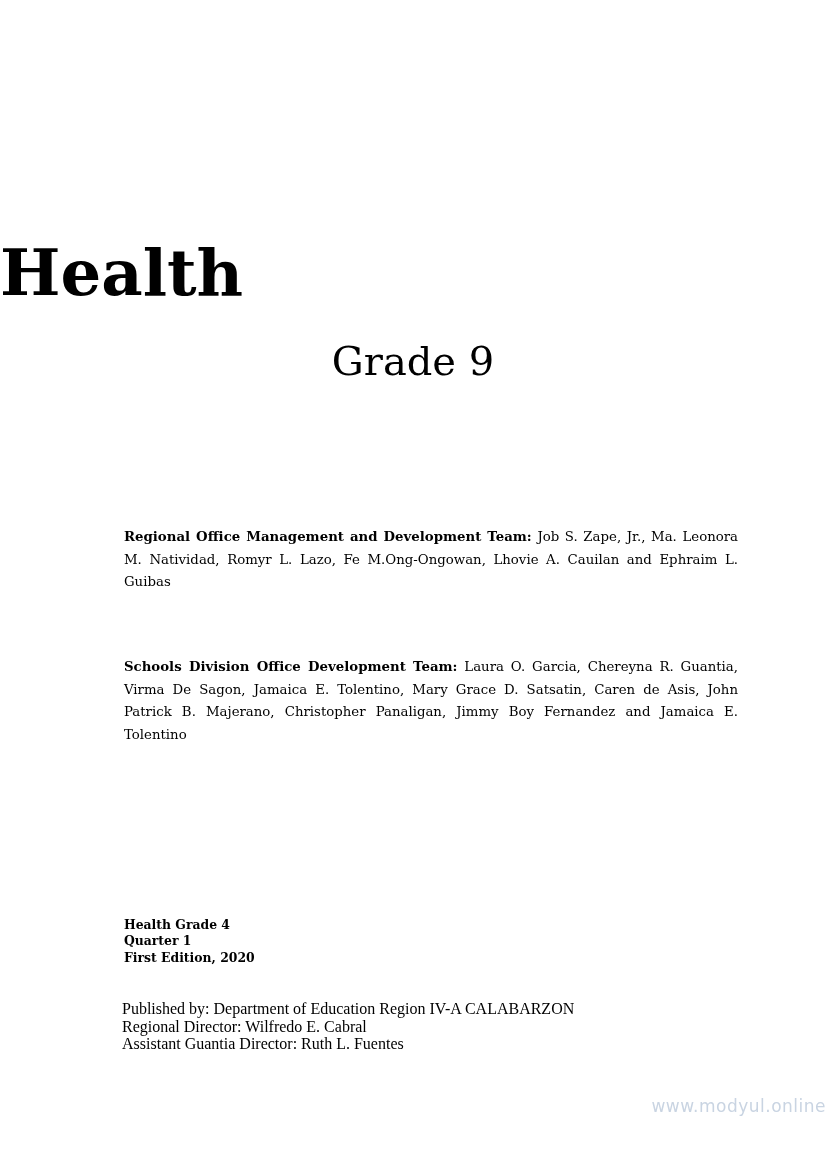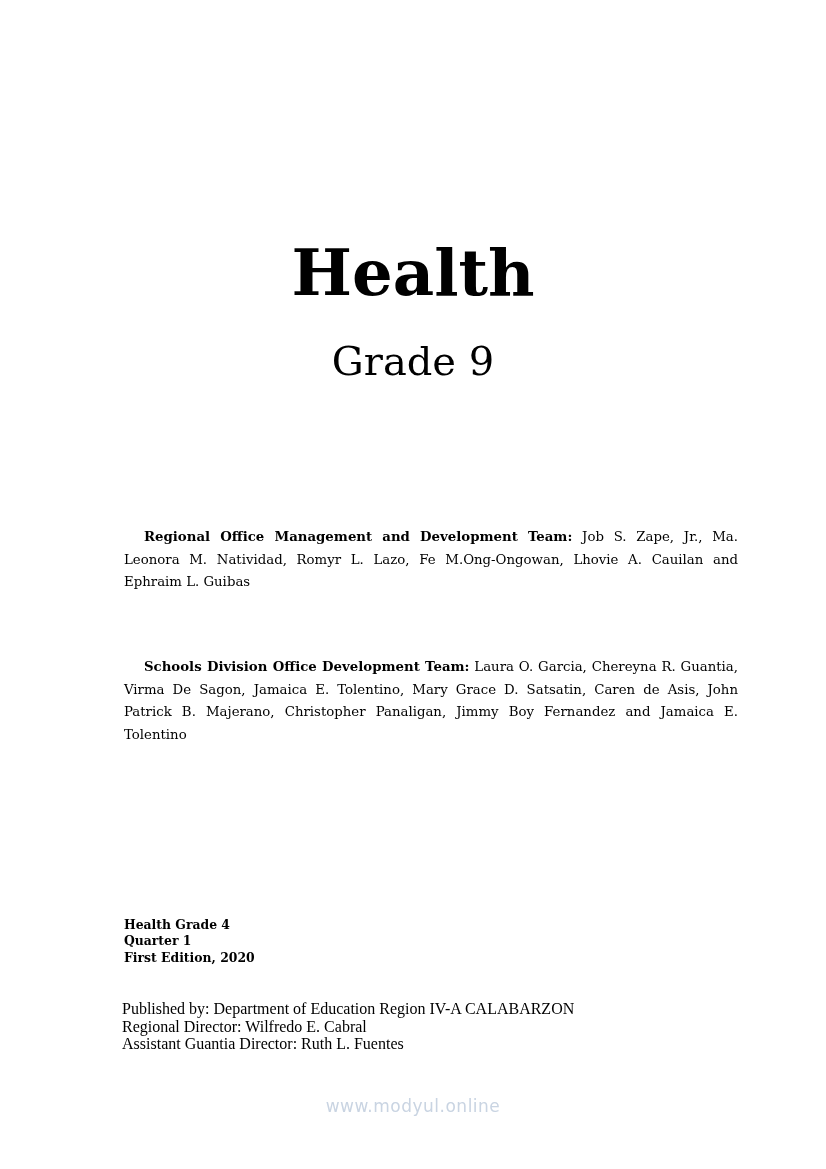--- a/index.html
+++ b/index.html
@@ -20,21 +20,20 @@
     inset: 0;
     background: #ffffff;
   }
 
   
   .title-main {
     position: absolute;
     top: 198px;
     left: 0;
     width: 100%;
-    text-align: center;
     font-family: "DejaVu Serif", serif;
     font-weight: bold;
     font-size: 64px;
     letter-spacing: 0px;
     line-height: 1.0;
   }
   .title-sub {
     position: absolute;
     top: 306px;
     left: 0;
@@ -54,21 +53,20 @@
     font-family: "DejaVu Serif", serif;
     font-size: 13.3px;
     line-height: 22.5px;
     text-align: justify;
     text-justify: inter-word;
   }
   .credits.block-1 { top: 513px; }
   .credits.block-2 { top: 643px; }
   .credits .lead {
     font-weight: bold;
-    margin-left: 20px;
   }
 
   
   .colophon {
     position: absolute;
     left: 124px;
     top: 917px;
     width: 620px;
     font-family: "DejaVu Serif", serif;
     font-size: 12.4px;
@@ -88,21 +86,21 @@
     font-weight: normal;
   }
   .publisher div { white-space: nowrap; }
 
   
   .watermark {
     position: absolute;
     left: 0;
     top: 1096px;
     width: 100%;
-    text-align: center;
+    text-align: right;
     font-family: "DejaVu Sans", sans-serif;
     font-size: 17px;
     color: #c9d4e2;
     letter-spacing: 0.5px;
   }
 </style>
 </head>
 <body>
 
 <div class="page">

